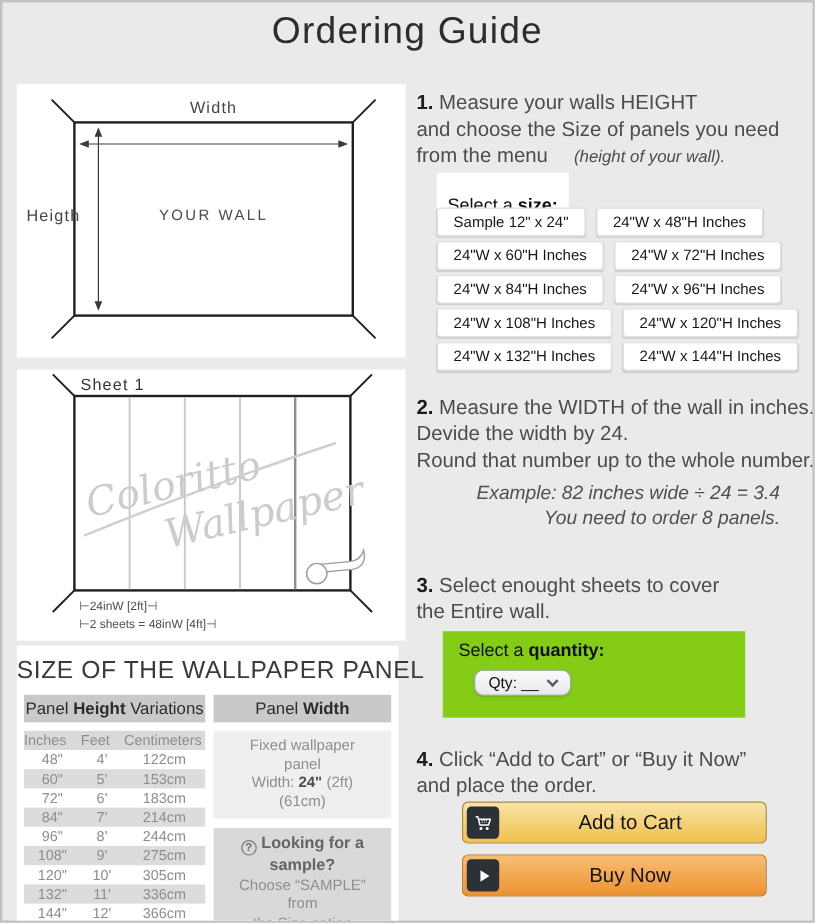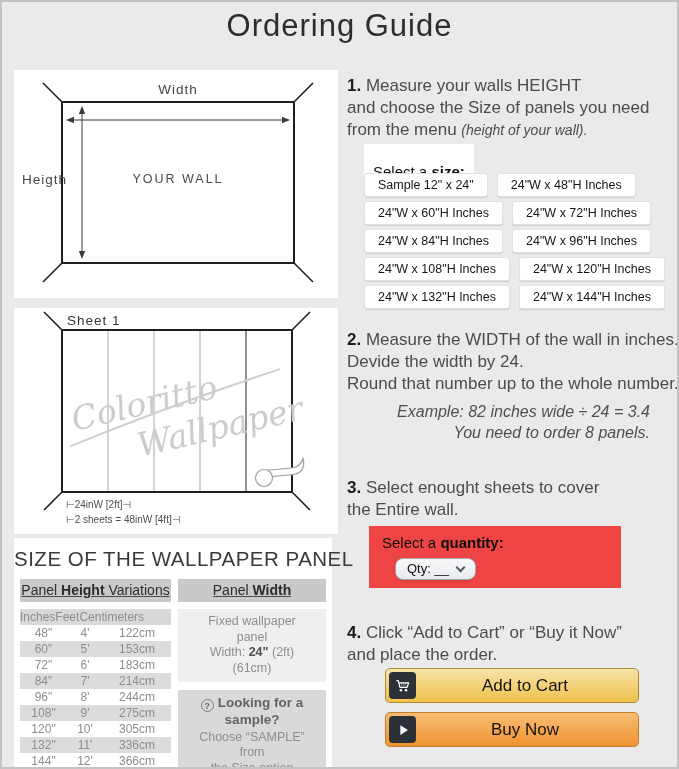--- a/index.html
+++ b/index.html
@@ -14,21 +14,21 @@
     font-size:31px; font-weight:400; color:#2d2d2d; letter-spacing:1px;
   }
   
   .panel { position:absolute; background:#fff; }
   .wall-panel  { left:12px; top:68px;  width:324px; height:228px; }
   .sheet-panel { left:12px; top:306px; width:324px; height:226px; }
   .size-panel  { left:12px; top:536px; width:318px; height:264px; }
   
   .step { position:absolute; font-size:17px; line-height:1.28; color:#4c4c4c; white-space:nowrap; }
   .step .snum { color:#1c1c1c; font-weight:bold; }
-  .step .note { font-size:14px; font-style:italic; }
+  .step .note { font-size:14px; font-style:italic;margin-left:17px; }
   .step1 { left:345px; top:73px; }
   .step2 { left:345px; top:327px; }
   .step3 { left:345px; top:475px; }
   .step4 { left:345px; top:620px; }
   .example {
     position:absolute; left:352px; top:400px; width:296px; text-align:right;
     font-style:italic; font-size:16px; color:#505050; line-height:1.3;
   }
   
   .select-chip {
@@ -38,21 +38,21 @@
   .select-chip b { font-weight:bold; }
   .chip-size { left:362px; top:142px; }
   .size-grid { position:absolute; left:362px; top:171px; display:flex; flex-direction:column; gap:4px; }
   .size-row { display:flex; gap:9px; }
   .size-btn {
     background:#fff; border:1px solid #e1e1e1; border-radius:3px;
     box-shadow:0 1px 1px rgba(0,0,0,.12);
     font-family:inherit; font-size:12.5px; color:#161616; padding:4px 13px; cursor:pointer;
   }
   
-  .qty-box { position:absolute; left:367px; top:524px; width:252px; height:62px; background:#ef4444; }
+  .qty-box { position:absolute; left:367px; top:524px; width:252px; height:72px; background:#84cc16; }
   .qty-label { padding:8px 0 0 13px; font-size:15px; color:#0f0f0f; }
   .qty-dropdown {
     margin:7px 0 0 26px; display:inline-flex; align-items:center; gap:8px;
     border:1px solid #a4a8ae; border-radius:8px; padding:2px 11px 3px;
     background:linear-gradient(#f8f9fa,#e8eaed); box-shadow:0 1px 2px rgba(15,17,17,.15);
     font-size:13px; color:#0f1111; cursor:pointer;
   }
   .chevron { width:7px; height:7px; border-right:2px solid #565b61; border-bottom:2px solid #565b61;
     transform:rotate(45deg); margin-top:-3px; }
   
@@ -63,26 +63,26 @@
     position:absolute; left:3px; top:3px; width:27px; height:27px;
     background:#2c3137; border-radius:4px; display:flex; align-items:center; justify-content:center;
   }
   .btn-label {
     position:absolute; left:32px; right:6px; top:0; bottom:0;
     display:flex; align-items:center; justify-content:center;
     font-size:17px; color:#141414;
   }
   
   .sp-title { text-align:center; margin-top:9px; font-size:20.5px; letter-spacing:.5px; color:#3a3a3a; white-space:nowrap; }
-  .sp-headers { display:flex; gap:7px; margin:8px 6px 0;text-decoration:underline; }
+  .sp-headers { display:flex; gap:7px; margin:8px 6px 0; }
   .sp-h { background:#c9c9c9; color:#2c2c2c; font-size:14px; text-align:center; padding:3px 0 4px; white-space:nowrap; }
   .sp-h.hl { flex:0 0 151px; } .sp-h.hr { flex:1; }
   .sp-body { display:flex; gap:7px; margin:7px 6px 0; }
   .sp-table { flex:0 0 151px; font-size:12px; color:#8d8d8d; }
-  .thead { display:flex; background:#d9d9d9; padding:1px 0; }
+  .thead { display:flex; background:#d9d9d9; padding:1px 0;gap:12px; }
   .trow  { display:flex; padding:1px 0; }
   .sp-table .trow:nth-of-type(even) { background:#dcdcdc; }
   .c0 { width:47px; text-align:center; } .c1 { width:36px; text-align:center; } .c2 { width:68px; text-align:center; }
   .sp-info { flex:1; display:flex; flex-direction:column; gap:8px; font-size:12.5px; color:#8e8e8e; text-align:center; line-height:1.25; }
   .info-box  { padding:5px 18px;text-align:center; }
   .bg-light { background:#efefef; } .bg-mid { background:#d9d9d9; }
   .b24 { color:#4f4f4f; font-weight:bold; }
   .sample-heading { color:#646464; font-weight:bold; font-size:13.5px; margin-bottom:1px; }
   .qmark {
     display:inline-flex; width:13px; height:13px; border:1px solid #7d7d7d; border-radius:50%;

